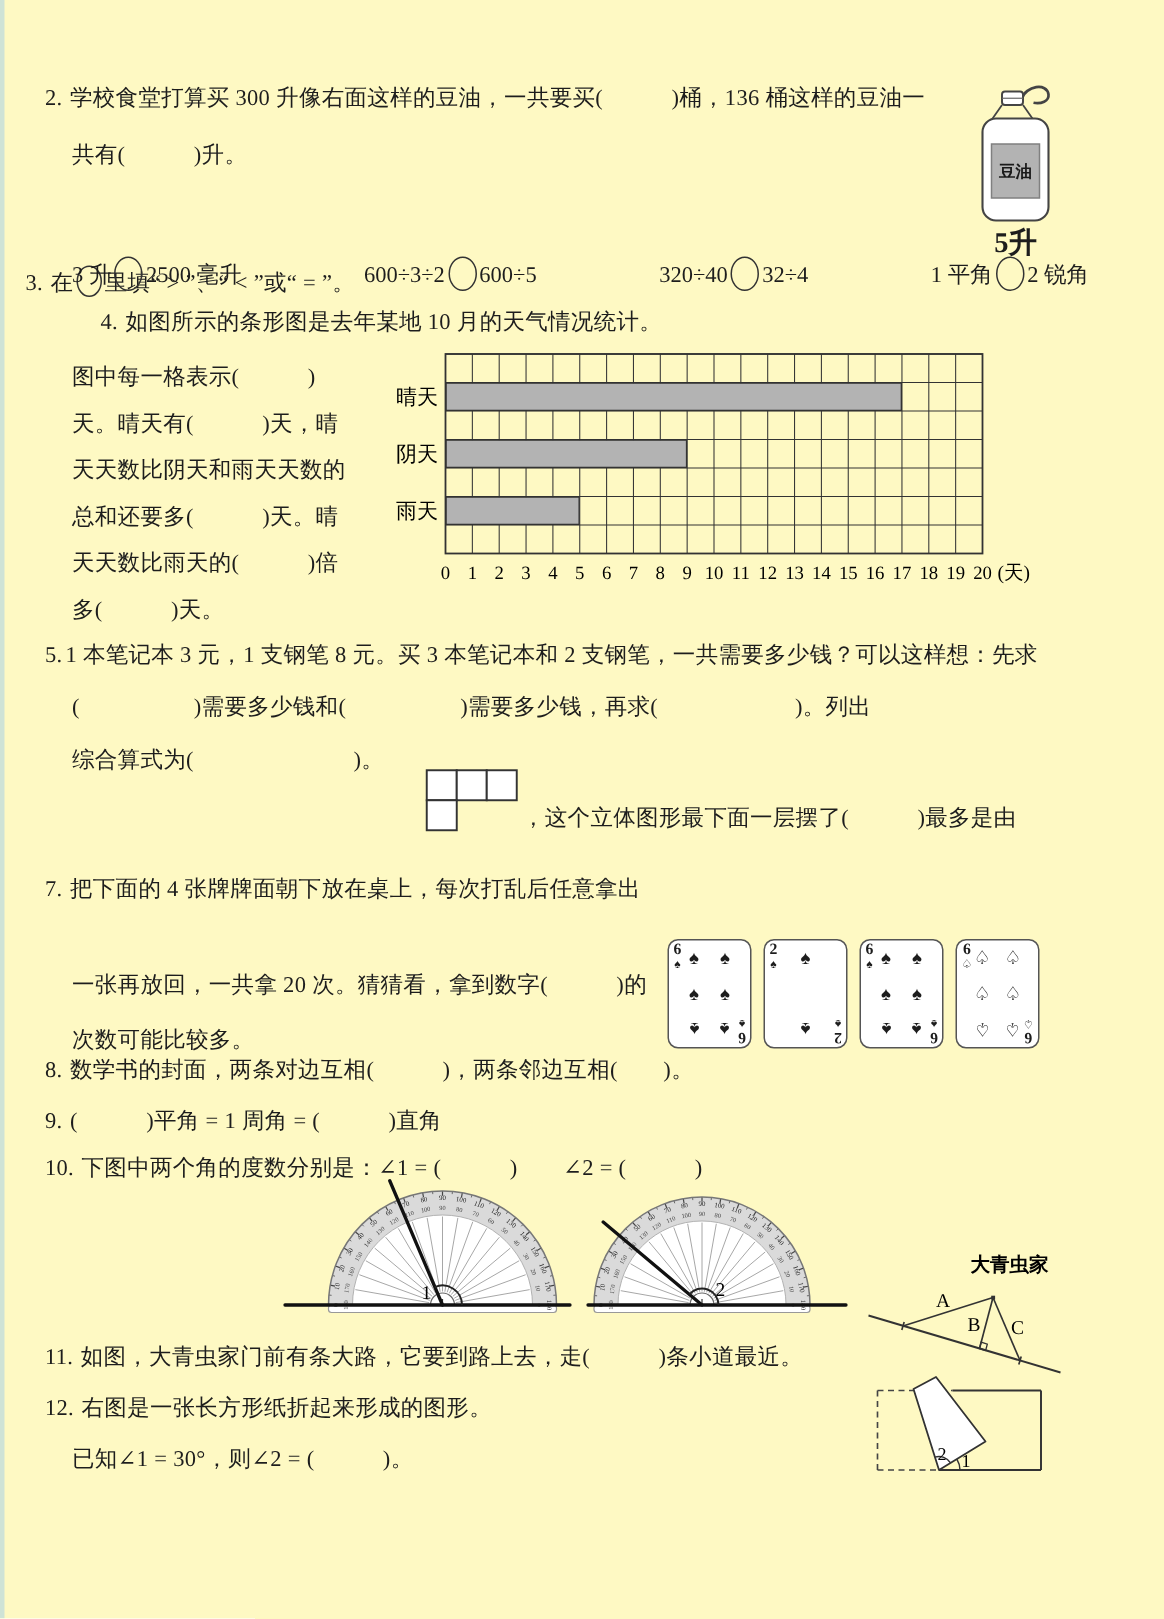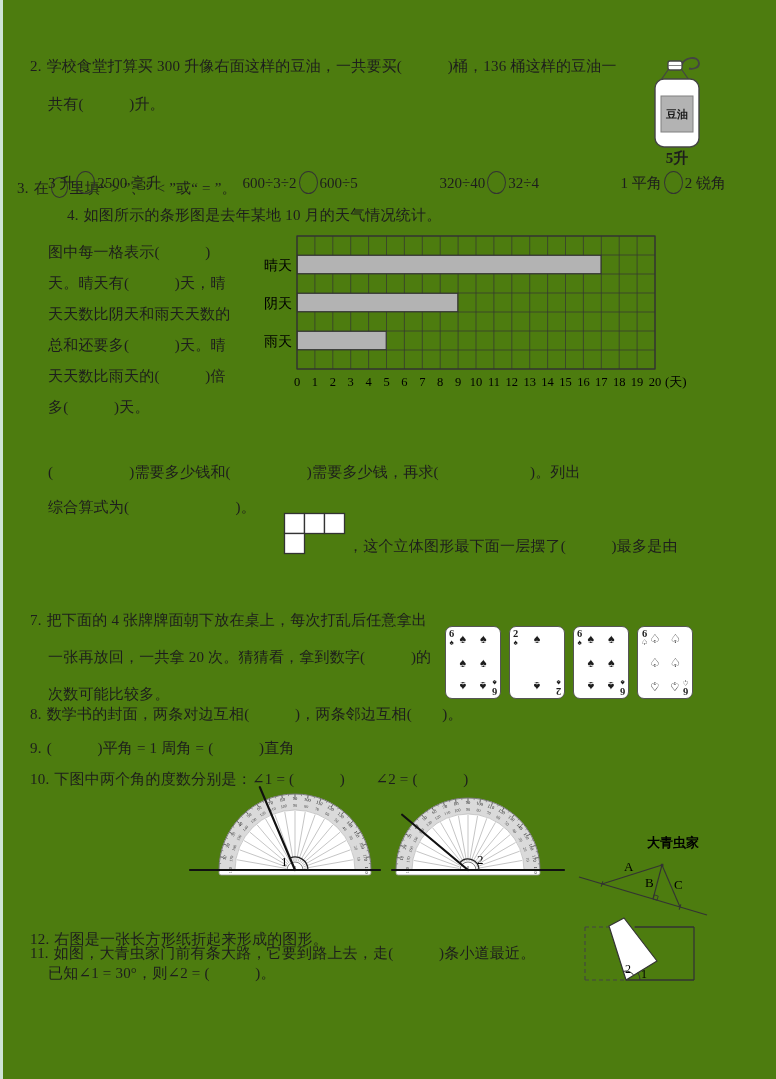--- a/index.html
+++ b/index.html
@@ -1,25 +1,25 @@
 <!DOCTYPE html>
 <html><head>
 <meta charset="utf-8">
 <style>
   html,body{margin:0;padding:0;background:#fff;}
-  .page{position:relative;width:776px;height:1079px;background:#4d7c0f;overflow:hidden;
+  .page{position:relative;width:776px;height:1079px;background:#fef9c3;overflow:hidden;
         font-family:"Liberation Serif","DejaVu Serif",serif;color:#1d1d1d;}
   .edge{position:absolute;left:0;top:0;width:3px;height:100%;background:#cfe3d6;}
   .tl{position:absolute;font-size:15px;white-space:nowrap;letter-spacing:.2px;line-height:1.2;}
   .qn{margin-right:5px;}
   .cmp-row{position:absolute;left:48px;top:171px;width:678px;display:flex;justify-content:space-between;font-size:15px;white-space:nowrap;}
   .circ{display:inline-block;width:17px;height:21px;border:1.1px solid #333;border-radius:50%;vertical-align:-6px;margin:0 2px;}
   .circ.small{width:15px;height:19px;vertical-align:-5px;}
   svg text{font-family:"Liberation Serif","DejaVu Serif",serif;}
-  .vol{position:absolute;left:648px;top:149px;width:58px;text-align:center;font-size:15px;font-weight:bold;}
+  .vol{position:absolute;left:648px;top:149px;width:58px;text-align:center;font-size:19px;font-weight:bold;}
   .cards{position:absolute;left:445px;top:626px;display:flex;gap:8px;}
   .card{position:relative;width:56px;height:73px;background:#fff;border:1.3px solid #555;border-radius:7px;box-sizing:border-box;}
   .corner{position:absolute;text-align:center;line-height:1.02;}
   .corner .r{display:block;font-size:10.5px;font-weight:bold;}
   .corner .s{display:block;font-size:8px;margin-top:-1px;}
   .ctl{top:2px;left:3px;}
   .cbr{bottom:2px;right:3px;transform:rotate(180deg);}
   .pip{position:absolute;font-size:12.5px;line-height:1;transform:translate(-50%,-50%);}
   .pip.rot{transform:translate(-50%,-50%) rotate(180deg);}
   .absvg{position:absolute;}
@@ -115,34 +115,35 @@
         <text x="305.5" y="160" text-anchor="middle" font-size="12.5">15</text>
         <text x="323.4" y="160" text-anchor="middle" font-size="12.5">16</text>
         <text x="341.29999999999995" y="160" text-anchor="middle" font-size="12.5">17</text>
         <text x="359.2" y="160" text-anchor="middle" font-size="12.5">18</text>
         <text x="377.09999999999997" y="160" text-anchor="middle" font-size="12.5">19</text>
         <text x="395" y="160" text-anchor="middle" font-size="12.5">20</text>
         <text x="405" y="160" font-size="13">(天)</text>
       </g>
     </svg>
 
+  <div class="tl" style="left:30px;top:428px;"><span class="qn" style="margin-right:2px;">5.</span><span>1 本笔记本 3 元，1 支钢笔 8 元。买 3 本笔记本和 2 支钢笔，一共需要多少钱？可以这样想：先求</span></div>
   <div class="tl" style="left:48px;top:498px;">综合算式为(　　　　　　　)。</div>
   <div class="tl" style="left:48px;top:463px;">(　　　　　)需要多少钱和(　　　　　)需要多少钱，再求(　　　　　　)。列出</div>
 
   <svg class="absvg" style="left:283px;top:512px;" width="63" height="43" viewBox="0 0 63 43">
     <g fill="#fff" stroke="#333" stroke-width="1.3">
       <rect x="1.5" y="1.5" width="20" height="20"></rect>
         <rect x="21.5" y="1.5" width="20" height="20"></rect>
       <rect x="41.5" y="1.5" width="20" height="20"></rect>
         <rect x="1.5" y="21.5" width="20" height="20"></rect>
     </g>
   </svg>
   <div class="tl" style="left:348px;top:537px;">，这个立体图形最下面一层摆了(　　　)最多是由</div>
 
-  <div class="tl" style="left:30px;top:611px;"><span class="qn">7.</span><span>把下面的 4 张牌牌面朝下放在桌上，每次打乱后任意拿出</span></div>
+  <div class="tl" style="left:30px;top:584px;"><span class="qn">7.</span><span>把下面的 4 张牌牌面朝下放在桌上，每次打乱后任意拿出</span></div>
   <div class="tl" style="left:48px;top:648px;">一张再放回，一共拿 20 次。猜猜看，拿到数字(　　　)的</div>
   <div class="tl" style="left:48px;top:685px;">次数可能比较多。</div>
   <div class="cards" id="cards">
       <div class="card">
         <div class="corner ctl">
           <span class="r">6</span>
           <span class="s">♠</span>
         </div>
         <div class="corner cbr">
           <span class="r">6</span>
@@ -428,21 +429,21 @@
       <line x1="102.2" y1="76.7" x2="103.8" y2="71.3"></line>
     </g>
     <path d="M76,66 L80.1,67.2 L81.2,63.1 L77.1,61.8 Z" fill="none" stroke="#333" stroke-width="0.9"></path>
     <rect x="83.8" y="30.8" width="2.6" height="2.6" fill="#333"></rect>
     <text x="96" y="14" text-anchor="middle" font-size="13" font-weight="bold">大青虫家</text>
     <text x="47" y="38" font-size="13">A</text>
     <text x="68" y="54" font-size="13">B</text>
     <text x="97" y="56" font-size="13">C</text>
   </svg>
 
-  <div class="tl" style="left:30px;top:896px;margin-top:48px;"><span class="qn">11.</span><span>如图，大青虫家门前有条大路，它要到路上去，走(　　　)条小道最近。</span></div>
+  <div class="tl" style="left:30px;top:896px;"><span class="qn">11.</span><span>如图，大青虫家门前有条大路，它要到路上去，走(　　　)条小道最近。</span></div>
   <div class="tl" style="left:30px;top:930px;"><span class="qn">12.</span><span>右图是一张长方形纸折起来形成的图形。</span></div>
   <div class="tl" style="left:48px;top:964px;">已知∠1 = 30°，则∠2 = (　　　)。</div>
 
   <svg class="absvg" style="left:583px;top:917px;" width="120" height="74" viewBox="0 0 120 74">
     <g stroke="#444" stroke-width="1.1" fill="none" stroke-dasharray="4,3">
       <line x1="2" y1="10" x2="2" y2="63"></line>
         <line x1="2" y1="10" x2="52" y2="10"></line>
         <line x1="2" y1="63" x2="43" y2="63"></line>
     </g>
     <g stroke="#333" stroke-width="1.3" fill="none">

